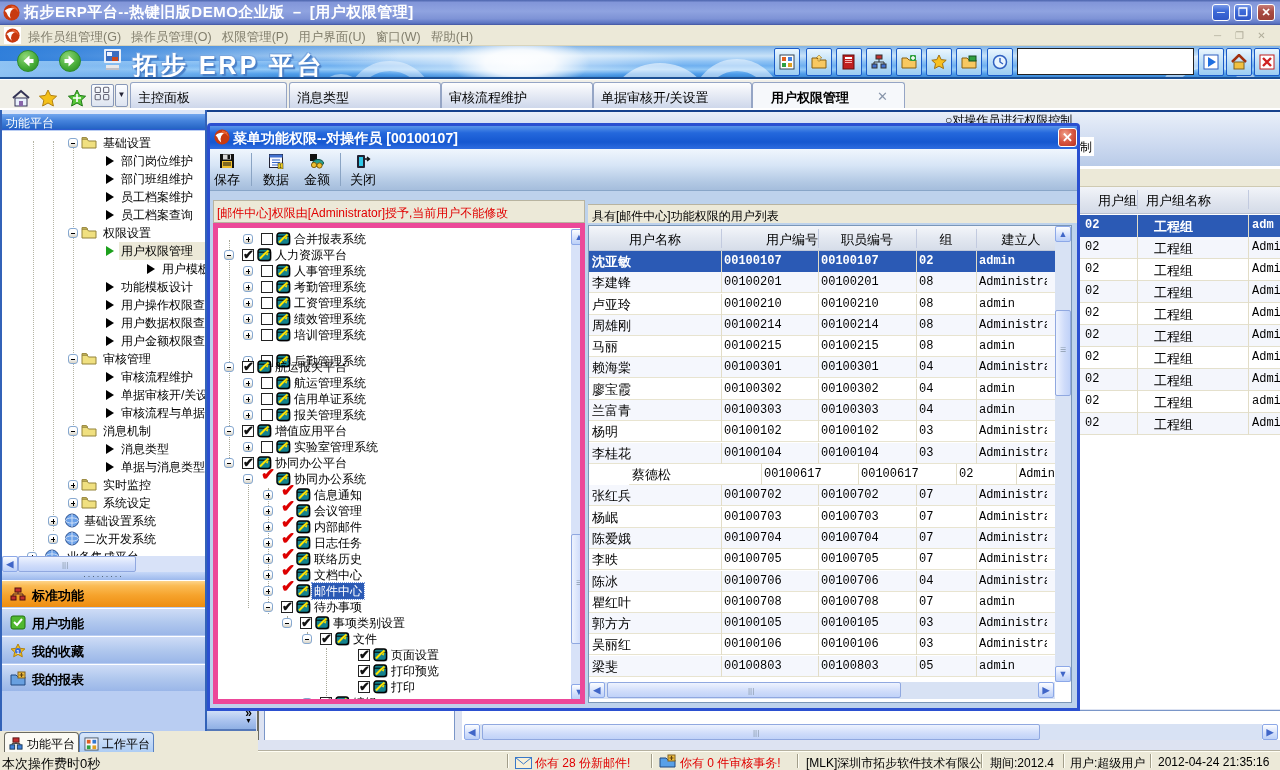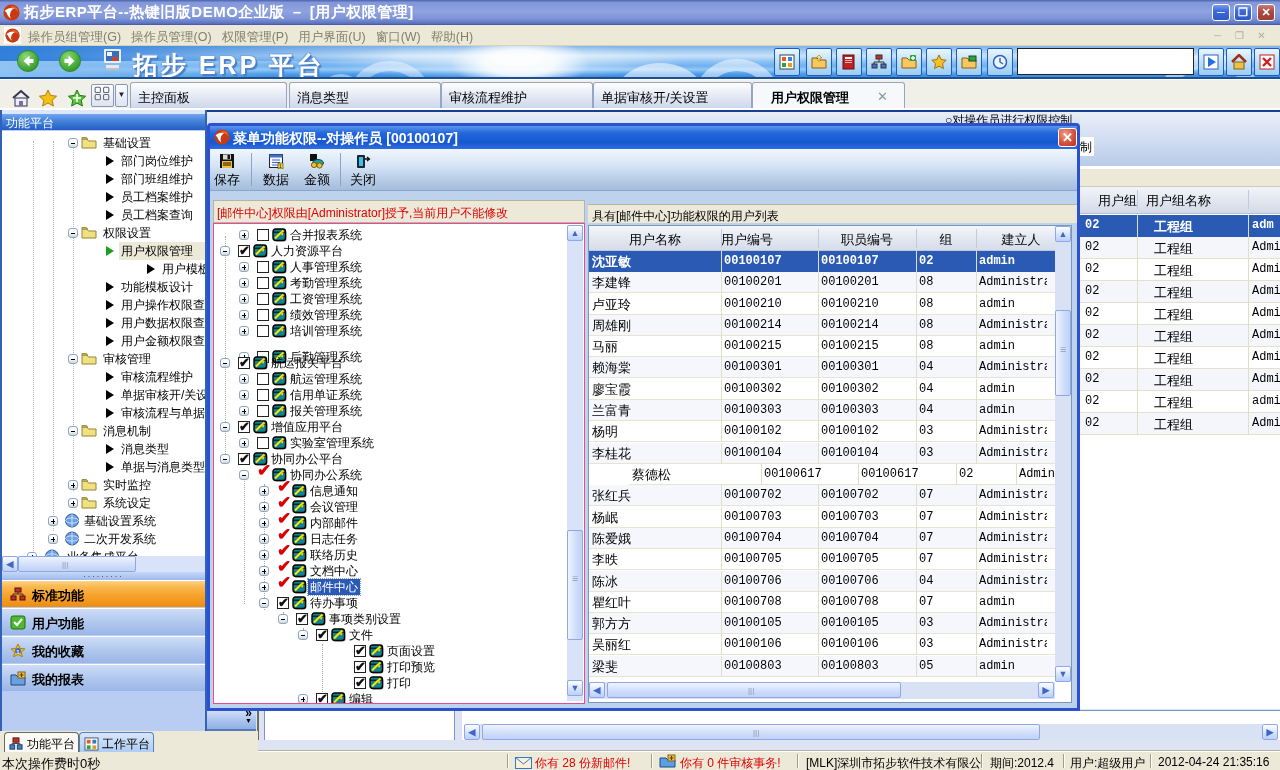--- a/index.html
+++ b/index.html
@@ -113,21 +113,21 @@
 .dlg-tbtn .tlabel{position:absolute;left:0;top:19px;width:40px;}
 .dlg-tsep{position:absolute;top:4px;width:1px;height:33px;background:#8aa4c4;}
 
 .dlg-tree .pmbox{top:3px;}
 .dlg-tree .pmbox i{top:4px;}
 .dlg-tree .pmbox.plus b{left:4px;top:2px;}
 .dlg-tree .vguide{border-left:1px dotted #a8a898;}
 
 .dlg-label-l{left:3px;top:74px;width:372px;height:23px;background:#ece9d8;border:1px solid #b8b4a0;
  color:#e00000;font-size:12px;padding:4px 0 0 3px;white-space:nowrap;overflow:hidden;}
-.dlg-tree{left:3px;top:97px;width:372px;height:481px;background:#fff;border:1px solid #ec4899;overflow:hidden;font-size:12px;}
+.dlg-tree{left:3px;top:97px;width:372px;height:481px;background:#fff;border:5px solid #ec4899;overflow:hidden;font-size:12px;}
 .dt-row{position:absolute;height:16px;line-height:16px;white-space:nowrap;}
 .cb{position:absolute;top:2px;width:12px;height:12px;border:1px solid #222;background:#fff;}
 .cb.checked:after{content:"\2714";position:absolute;left:0px;top:-3px;font-size:13px;font-weight:bold;color:#111;}
 .redck{position:absolute;top:-4px;font-size:17px;font-weight:bold;color:#dd0000;}
 .mic{position:absolute;top:1px;width:14px;height:13px;}
 .dt-sel{background:#2b5ab5;color:#fff;outline:1px dotted #80a0e0;}
 .dlg-vscroll{left:353px;top:1px;width:16px;height:476px;background:#d8e2f8;}
 
 .dlg-label-r{left:378px;top:78px;width:489px;height:19px;background:#ece9d8;border-top:1px solid #b8b4a0;
  color:#000;font-size:12px;padding:3px 0 0 4px;}
@@ -1133,21 +1133,21 @@
 <div class="sb-btn" style="left:0;top:0;">▲</div>
 <div class="sb-thumb" style="left:0;top:305px;width:16px;height:110px;"></div>
 <div style="position:absolute;left:5px;top:350px;font-size:7px;color:#89a;">☰</div>
 <div class="sb-btn" style="left:0;top:455px;">▼</div>
 </div>
 </div>
 <div class="abs dlg-label-r">具有[邮件中心]功能权限的用户列表</div>
 <div class="abs dlg-table">
 <div class="dlg-thead">
         <span style="position:absolute;left:0px;width:132px;top:5px;text-align:center;">用户名称</span>
-        <span style="position:absolute;left:132px;width:97px;top:5px;text-align:left;">用户编号</span>
+        <span style="position:absolute;left:132px;width:97px;top:5px;text-align:right;">用户编号</span>
         <span class="hvline" style="left:132px;"></span>
         <span style="position:absolute;left:229px;width:98px;top:5px;text-align:center;">职员编号</span>
         <span class="hvline" style="left:229px;"></span>
         <span style="position:absolute;left:327px;width:60px;top:5px;text-align:center;">组</span>
         <span class="hvline" style="left:327px;"></span>
         <span style="position:absolute;left:387px;width:90px;top:5px;text-align:center;">建立人</span>
         <span class="hvline" style="left:387px;"></span>
       </div>
 <div class="drow sel" style="top:25px;">
         <span class="dcol" style="left:3px;width:128px;">沈亚敏</span>

